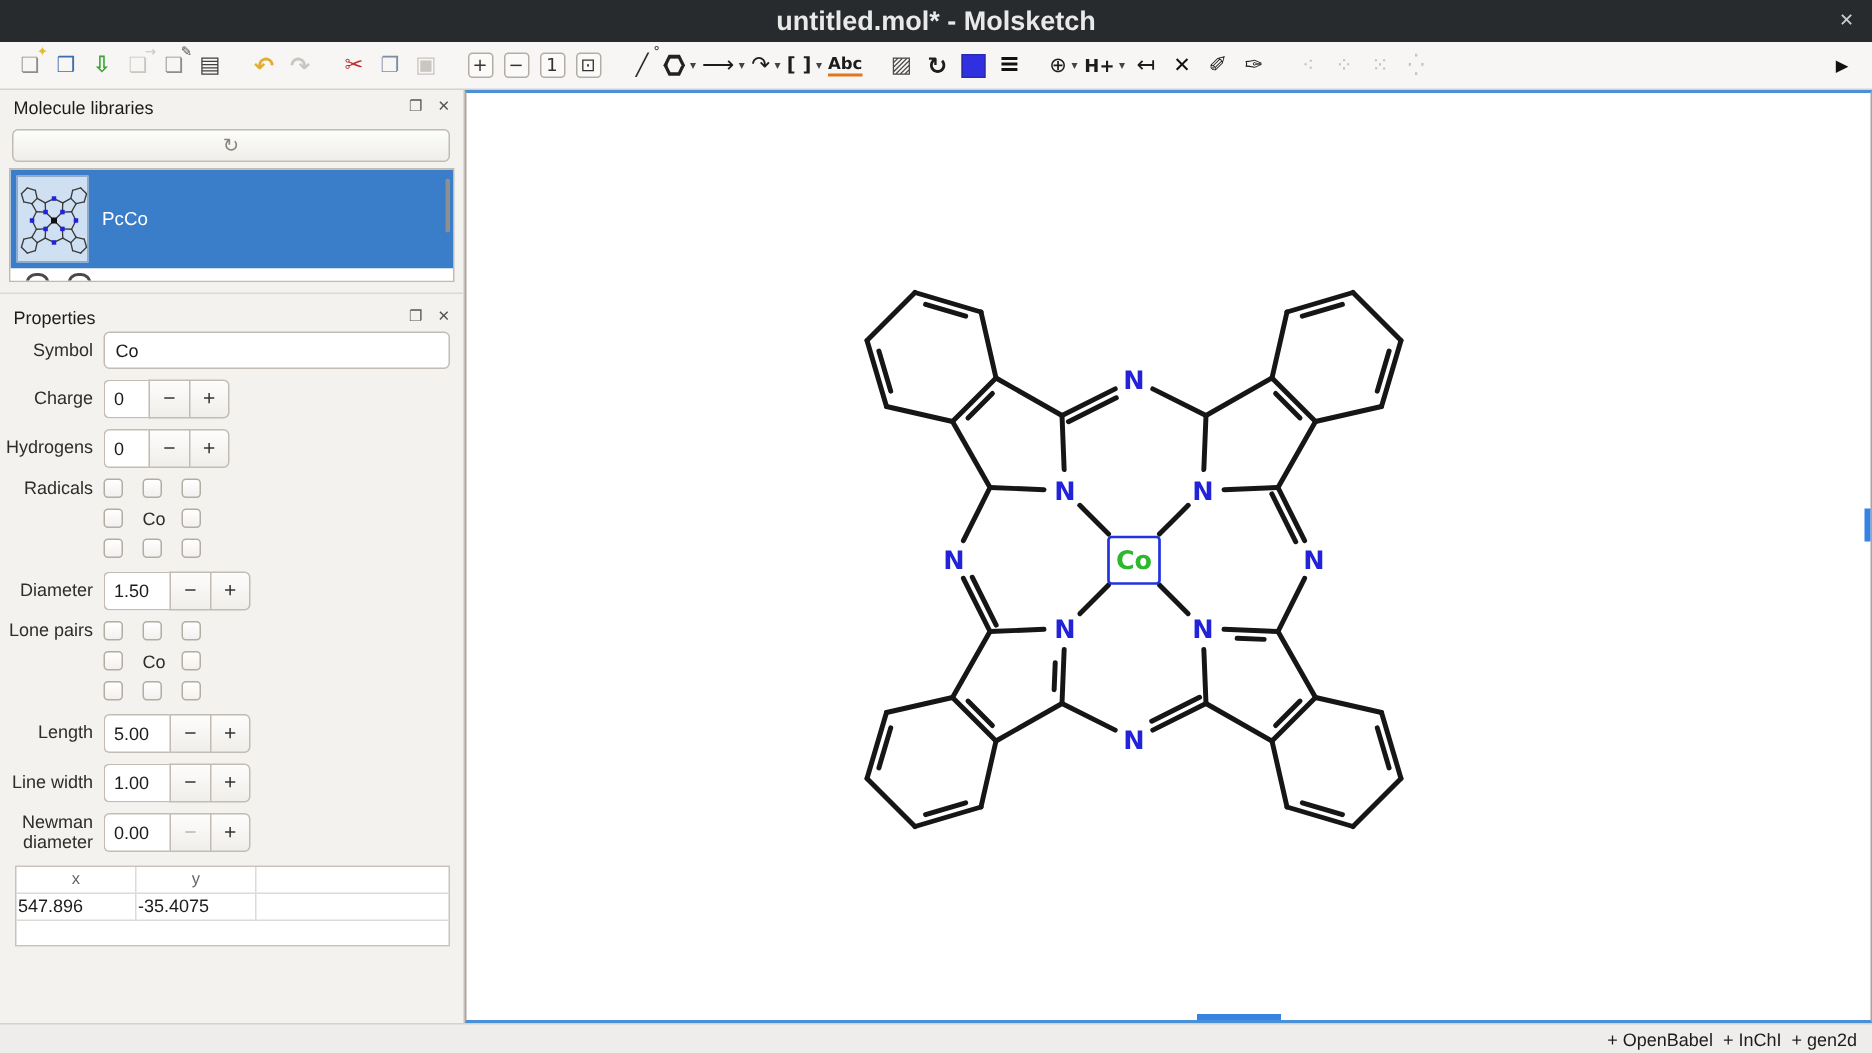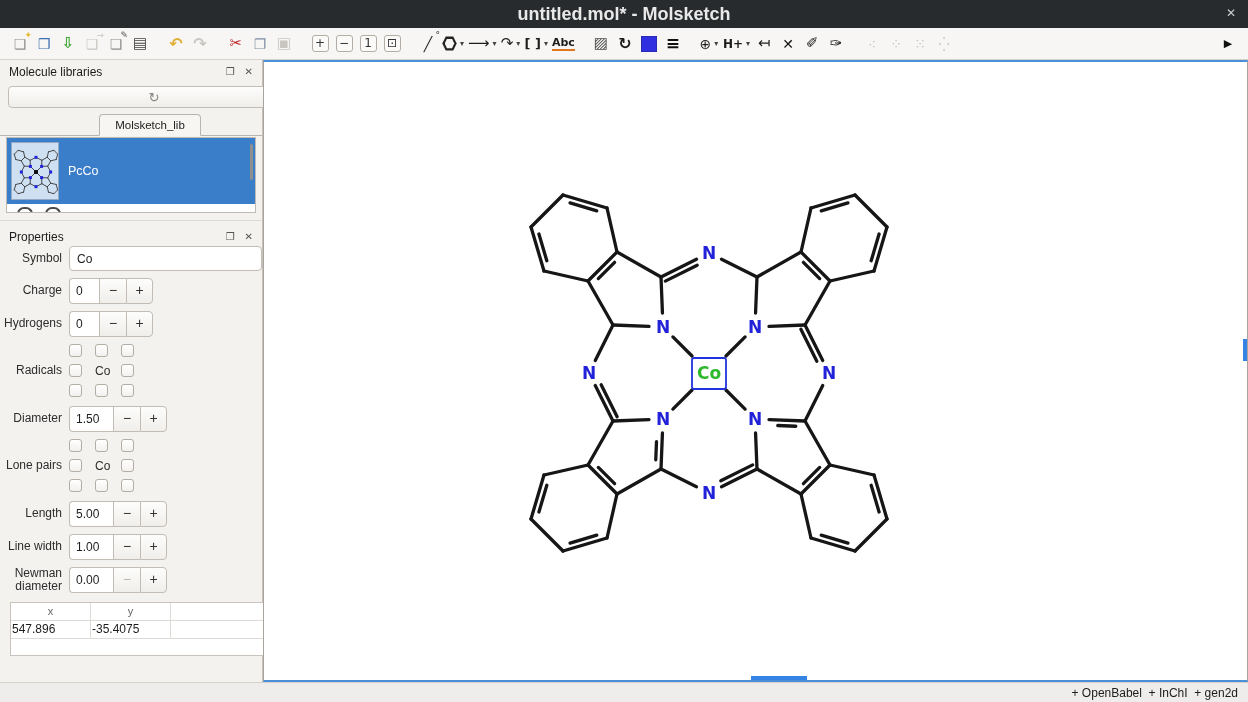--- a/index.html
+++ b/index.html
@@ -34,21 +34,21 @@
   .tgap { width:12px; height:1px; }
   .hex { width:15px; height:15px; position:relative; display:inline-block;
          clip-path:polygon(25% 3%,75% 3%,98% 50%,75% 97%,25% 97%,2% 50%); background:#222; }
   .hexi { position:absolute; left:2.5px; top:2.5px; width:10px; height:10px;
           clip-path:polygon(25% 3%,75% 3%,98% 50%,75% 97%,25% 97%,2% 50%); background:#f7f6f4; }
   .swatch { width:16px; height:16px; display:inline-block; border:1px solid #2a2ab0; }
   .tbi.right { margin-left:auto; }
 
   
   .workspace { flex:1 1 auto; display:flex; min-height:0; }
-  .dock { width:263px; flex:0 0 auto; background:#f4f2ef; border-right:1px solid #c6c1ba;
+  .dock { width:310px; flex:0 0 auto; background:#f4f2ef; border-right:1px solid #c6c1ba;
           padding-top:2px; }
   .phead { height:19px; display:flex; align-items:center; padding:0 9px; }
   .ptitle { font-size:12px; color:#1c1c1c; }
   .pbtn { color:#555; font-size:10px; margin-left:10px; font-family:"DejaVu Sans",sans-serif; }
   .pbtn.first { margin-left:auto; }
 
   .refresh { display:block; margin:5px 8px 4px 8px; width:292px; height:22px;
              border:1px solid #c2bcb4; border-radius:4px;
              background:linear-gradient(#fdfdfc,#f0eeea); color:#8a857e; font-size:13px;
              font-family:"DejaVu Sans",sans-serif; text-align:center; line-height:19px; }
@@ -80,21 +80,21 @@
   .spin { display:flex; height:26px; }
   .sval { width:30px; background:#fff; border:1px solid #c2bcb4; border-right:none;
           border-radius:4px 0 0 4px; font-size:12px; color:#1c1c1c; line-height:24px;
           padding-left:6px; }
   .spin.wide .sval { width:44px; }
   .sbtn { width:27px; border:1px solid #c2bcb4; background:linear-gradient(#fdfdfc,#f0eeea);
           text-align:center; line-height:23px; font-size:14px; color:#333; }
   .sbtn.mid { border-right:none; }
   .sbtn.last { border-radius:0 4px 4px 0; }
   .sbtn.dis { color:#bdb8b1; }
-  .gridrow { align-items:center; margin-bottom:8px; }
+  .gridrow { align-items:flex-start; margin-bottom:8px; }
   .cgrid { display:grid; grid-template-columns:repeat(3,14px); grid-auto-rows:14px;
            gap:6px 12px; }
   .cb { width:13px; height:13px; border:1px solid #b4ada4; border-radius:3px;
         background:linear-gradient(#fff,#f3f1ee); }
   .gcenter { font-size:12px; color:#2d2d2d; text-align:center; line-height:14px; }
 
   .ptable { margin:9px 0 0 10px; width:290px; height:54px; border:1px solid #c8c3bd;
             background:#fff; font-size:12px; }
   .trow { display:flex; }
   .tcell { border-right:1px solid #dedad5; border-bottom:1px solid #dedad5;
@@ -263,23 +263,20 @@
 
     <div class="dock">
 
       <div class="panel lib">
         <div class="phead">
           <span class="ptitle">Molecule libraries</span>
           <span class="pbtn first">❐</span>
           <span class="pbtn">✕</span>
         </div>
         <button class="refresh"><span>↻</span></button>
-        <div class="tabbar">
-          <div class="tab">Molsketch_lib</div>
-        </div>
         <div class="liblist">
             <div class="librow">
               <svg width="48" height="58" class="libthumb">
                 <line x1="18.387999999999998" y1="23.387999999999998" x2="24" y2="29" stroke="#3a3a3a" stroke-width="0.9" stroke-linecap="round"></line>
                 <line x1="29.612000000000002" y1="23.387999999999998" x2="24" y2="29" stroke="#3a3a3a" stroke-width="0.9" stroke-linecap="round"></line>
                 <line x1="29.612000000000002" y1="34.612" x2="24" y2="29" stroke="#3a3a3a" stroke-width="0.9" stroke-linecap="round"></line>
                 <line x1="18.387999999999998" y1="34.612" x2="24" y2="29" stroke="#3a3a3a" stroke-width="0.9" stroke-linecap="round"></line>
                 <line x1="18.387999999999998" y1="23.387999999999998" x2="18.144" y2="17.288" stroke="#3a3a3a" stroke-width="0.9" stroke-linecap="round"></line>
                 <line x1="18.387999999999998" y1="23.387999999999998" x2="12.288" y2="23.144" stroke="#3a3a3a" stroke-width="0.9" stroke-linecap="round"></line>
                 <line x1="18.144" y1="17.288" x2="12.776" y2="14.238" stroke="#3a3a3a" stroke-width="0.9" stroke-linecap="round"></line>

